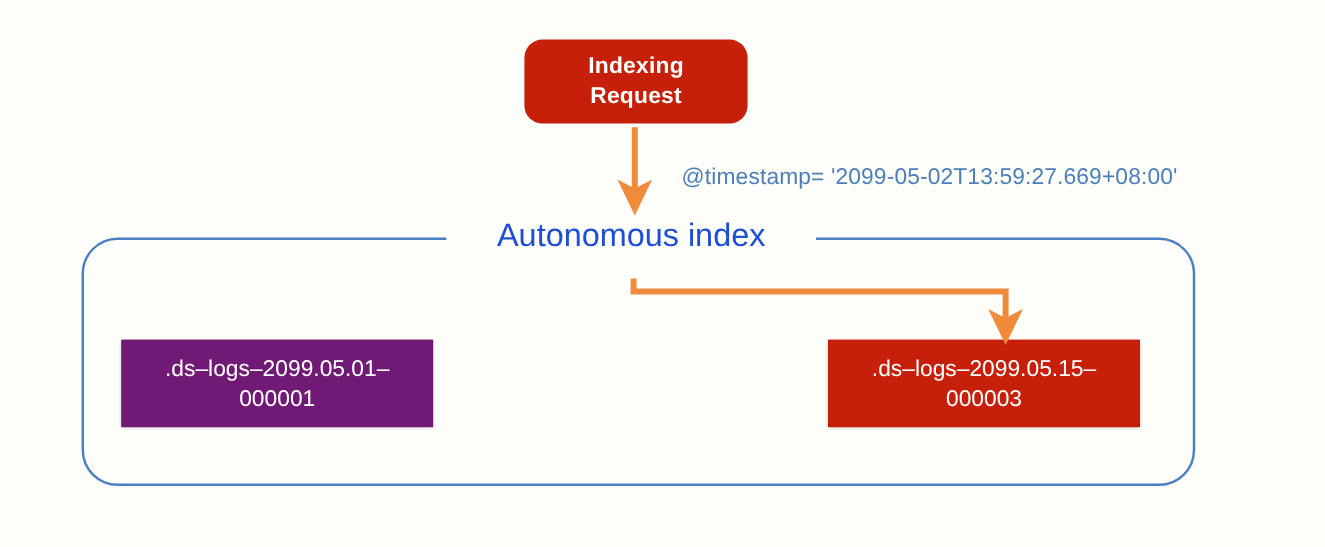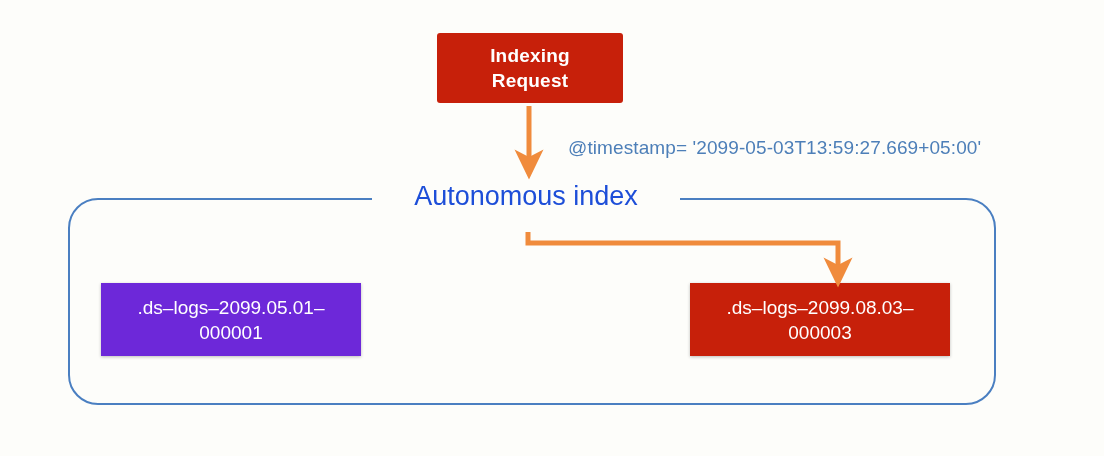--- a/index.html
+++ b/index.html
@@ -21,21 +21,21 @@
   }
 
   
   .request-node {
     position: absolute;
     left: 437px;
     top: 33px;
     width: 186px;
     height: 70px;
     background: #c7200a;
-    border-radius: 3px;
+    border-radius: 15px;
     color: #ffffff;
     font-size: 19px;
     font-weight: bold;
     line-height: 25px;
     display: flex;
     flex-direction: column;
     align-items: center;
     justify-content: center;
     text-align: center;
     letter-spacing: 0.2px;
@@ -97,21 +97,21 @@
     align-items: center;
     justify-content: center;
     text-align: center;
     box-shadow: 0 1px 3px rgba(0,0,0,0.25);
   }
   .index-box .box-text {
     display: block;
     padding: 0 8px;
     word-break: break-word;
   }
-  .box-1 { left: 101px; background: #6d28d9; }
+  .box-1 { left: 101px; background: #701a75; }
   .box-2 { left: 396px; background: #2255d5; }
   .box-3 { left: 690px; background: #c7200a; }
 
   
   #connectors {
     position: absolute;
     left: 0;
     top: 0;
     width: 1104px;
     height: 456px;
@@ -121,31 +121,31 @@
 </head>
 <body>
 
 <div id="stage">
 
   <div class="request-node">
     <span>Indexing</span>
     <span>Request</span>
   </div>
 
-  <div class="timestamp-label">@timestamp= '2099-05-03T13:59:27.669+05:00'</div>
+  <div class="timestamp-label">@timestamp= '2099-05-02T13:59:27.669+08:00'</div>
 
   <div class="index-container"></div>
   <div class="legend-mask"></div>
   <div class="container-label">Autonomous index</div>
 
   <div class="index-box box-1">
     <span class="box-text">.ds–logs–2099.05.01–000001</span>
   </div>
   <div class="index-box box-3">
-    <span class="box-text">.ds–logs–2099.08.03–000003</span>
+    <span class="box-text">.ds–logs–2099.05.15–000003</span>
   </div>
 
   <svg id="connectors" viewBox="0 0 1104 456">
     <defs>
       <marker id="arrowhead" markerWidth="7" markerHeight="7" refX="3.1" refY="3.2" orient="auto" markerUnits="strokeWidth">
         <path d="M 0.2 0.3 L 6.2 3.2 L 0.2 6.1 L 1.7 3.2 Z" fill="#f08b3c"></path>
       </marker>
     </defs>
 
     <line x1="529" y1="106" x2="529" y2="164" stroke="#f08b3c" stroke-width="5" marker-end="url(#arrowhead)"></line>

